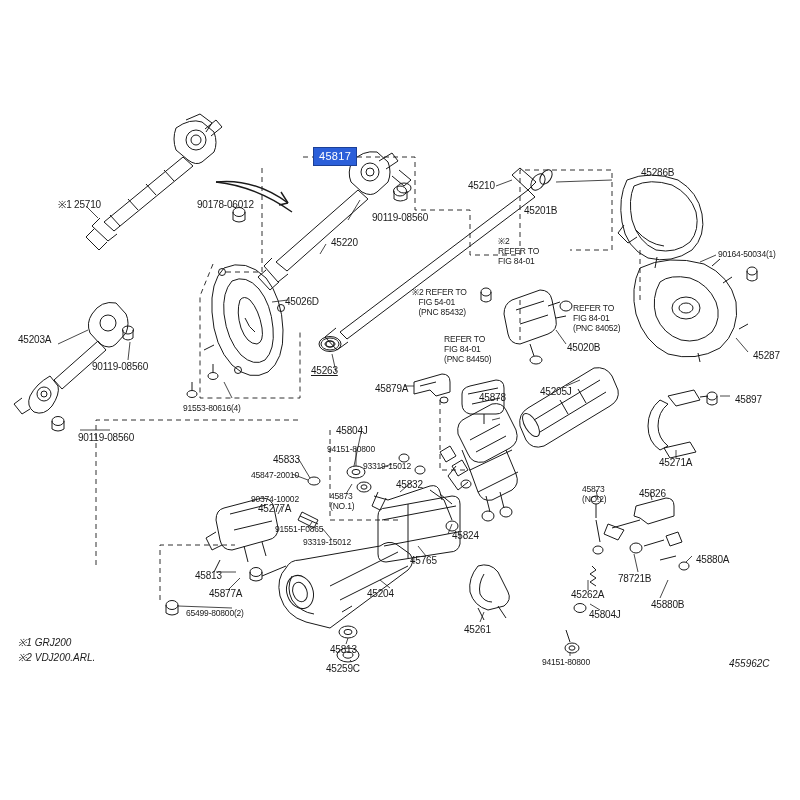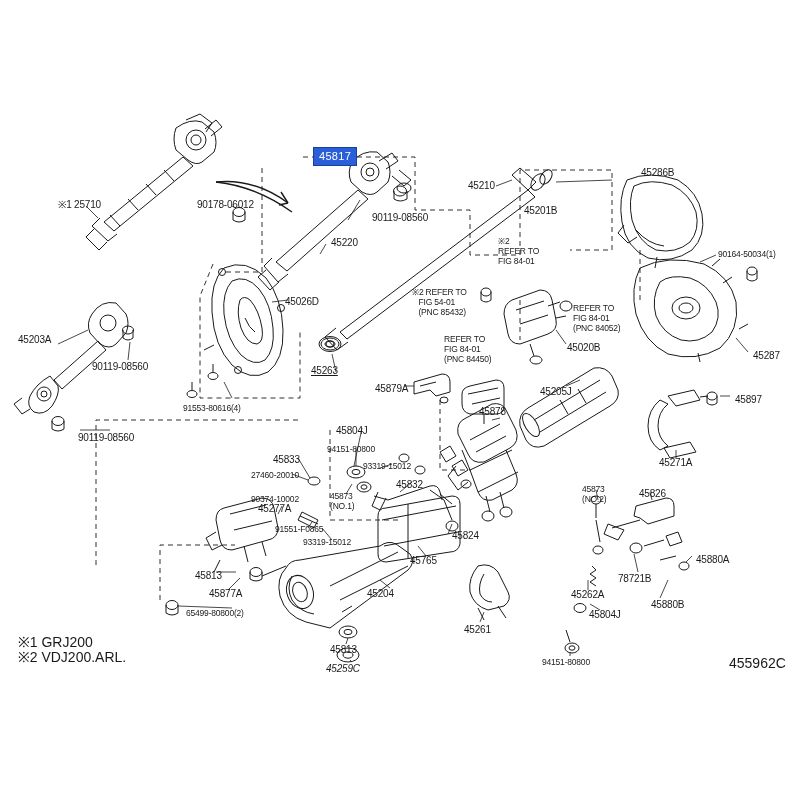--- a/index.html
+++ b/index.html
@@ -41,25 +41,26 @@
     color: #ffffff;
     font-size: 11px;
     font-family: "Liberation Sans", sans-serif;
     letter-spacing: 0.3px;
     padding: 2px 5px 3px 5px;
     border: 1px solid #1b3f96;
     line-height: 12px;
   }
   .footer {
     position: absolute;
-    font-size: 14px;
+    font-size: 10px;
     color: #1a1a1a;
     font-family: "Liberation Sans", sans-serif;
     white-space: pre;
     line-height: 11px;
+    font-style: italic;
   }
 </style>
 </head>
 <body>
 
 <div id="page">
 
   <svg id="diagram-svg" viewBox="0 0 800 800" xmlns="http://www.w3.org/2000/svg">
     <g stroke="#1a1a1a" fill="none" stroke-width="1">
 
@@ -421,27 +422,27 @@
       <div class="label" style="left: 567px; top: 342px;">45020B</div>
       <div class="label" style="left: 18px; top: 334px;">45203A</div>
       <div class="label" style="left: 92px; top: 361px;">90119-08560</div>
       <div class="label" style="left: 311px; top: 365px; text-decoration: underline;">45263</div>
       <div class="label" style="left: 753px; top: 350px;">45287</div>
       <div class="label small" style="left: 183px; top: 403px;">91553-80616(4)</div>
       <div class="label" style="left: 375px; top: 383px;">45879A</div>
       <div class="label" style="left: 540px; top: 386px;">45205J</div>
       <div class="label" style="left: 735px; top: 394px;">45897</div>
       <div class="label" style="left: 78px; top: 432px;">90119-08560</div>
-      <div class="label" style="left: 479px; top: 406px;">45878</div>
+      <div class="label" style="left: 479px; top: 392px;">45878</div>
       <div class="label" style="left: 659px; top: 457px;">45271A</div>
       <div class="label" style="left: 336px; top: 425px;">45804J</div>
       <div class="label small" style="left: 327px; top: 444px;">94151-80800</div>
       <div class="label small" style="left: 363px; top: 461px;">93319-15012</div>
       <div class="label" style="left: 273px; top: 454px;">45833</div>
-      <div class="label small" style="left: 251px; top: 470px;">27460-20010</div>
+      <div class="label small" style="left: 251px; top: 470px;">45847-20010</div>
       <div class="label small" style="left: 251px; top: 494px;">90374-10002</div>
       <div class="label small" style="left: 330px; top: 491px;">45873
 (NO.1)</div>
       <div class="label" style="left: 396px; top: 479px;">45832</div>
       <div class="label small" style="left: 582px; top: 484px;">45873
 (NO.2)</div>
       <div class="label" style="left: 639px; top: 488px;">45826</div>
       <div class="label" style="left: 258px; top: 503px;">45277A</div>
       <div class="label small" style="left: 275px; top: 524px;">91551-F0865</div>
       <div class="label small" style="left: 303px; top: 537px;">93319-15012</div>
@@ -451,21 +452,21 @@
       <div class="label" style="left: 618px; top: 573px;">78721B</div>
       <div class="label" style="left: 651px; top: 599px;">45880B</div>
       <div class="label" style="left: 195px; top: 570px;">45813</div>
       <div class="label" style="left: 209px; top: 588px;">45877A</div>
       <div class="label" style="left: 367px; top: 588px;">45204</div>
       <div class="label" style="left: 571px; top: 589px;">45262A</div>
       <div class="label small" style="left: 186px; top: 608px;">65499-80800(2)</div>
       <div class="label" style="left: 589px; top: 609px;">45804J</div>
       <div class="label" style="left: 464px; top: 624px;">45261</div>
       <div class="label" style="left: 330px; top: 644px;">45813</div>
-      <div class="label" style="left: 326px; top: 663px; font-style: italic;">45259C</div>
+      <div class="label" style="left: 326px; top: 663px;">45259C</div>
       <div class="label small" style="left: 542px; top: 657px;">94151-80800</div>
     </div>
 
   <div class="footer" style="left:18px; top:637px;">※1 GRJ200</div>
   <div class="footer" style="left:18px; top:652px;">※2 VDJ200.ARL.</div>
 
   <div class="footer" style="left:729px; top:658px;">455962C</div>
 
 </div>
 

